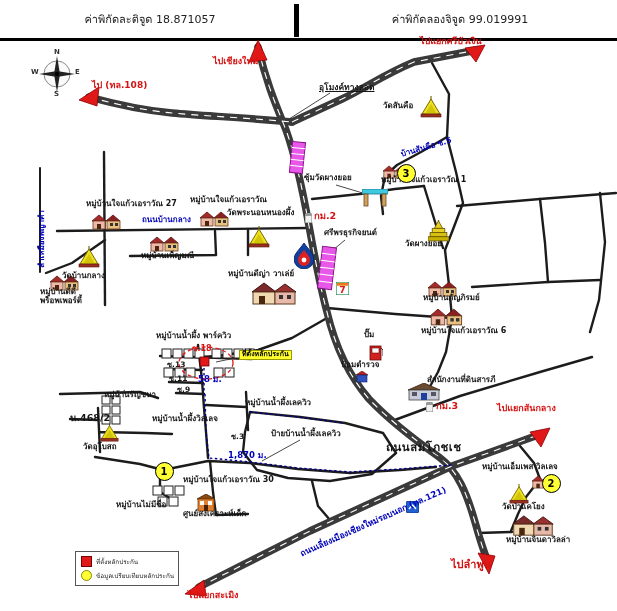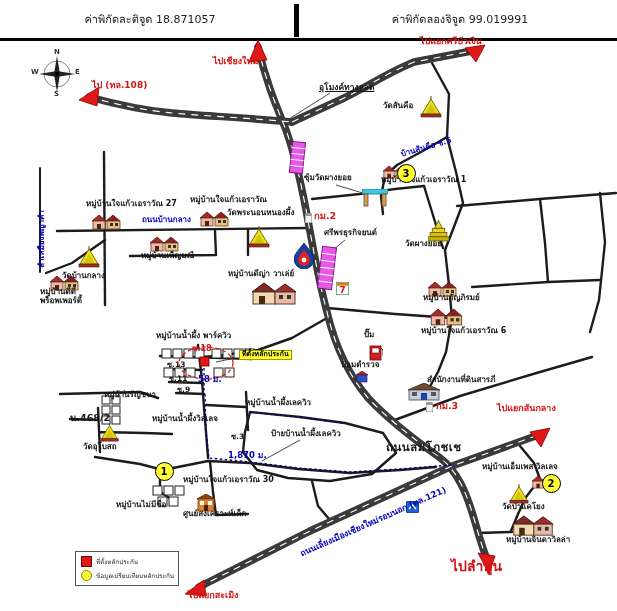--- a/index.html
+++ b/index.html
@@ -282,21 +282,21 @@
   <div class="cletter" style="left:54px;top:48px;">N</div>
   <div class="cletter" style="left:54px;top:90px;">S</div>
   <div class="cletter" style="left:75px;top:68px;">E</div>
   <div class="cletter" style="left:31px;top:68px;">W</div>
 
   <div id="label-layer">
       <div class="lbl red" style="left: 213px; top: 57px; font-size: 9px;">ไปเชียงใหม่</div>
       <div class="lbl red" style="left: 420px; top: 37px; font-size: 9px;">ไปแยกศรีบัวเงิน</div>
       <div class="lbl red" style="left: 92px; top: 81px; font-size: 9px;">ไป (ทล.108)</div>
       <div class="lbl red" style="left: 497px; top: 404px; font-size: 9px;">ไปแยกสันกลาง</div>
-      <div class="lbl red" style="left: 451px; top: 559px; font-size: 14px;">ไปลำพูน</div>
+      <div class="lbl red" style="left: 451px; top: 559px; font-size: 11px;">ไปลำพูน</div>
       <div class="lbl red" style="left: 188px; top: 591px; font-size: 9px;">ไปแยกสะเมิง</div>
       <div class="lbl blue" style="left: 142px; top: 216px;">ถนนบ้านกลาง</div>
       <div class="lbl blue" style="left: 400px; top: 151px; transform: rotate(-16deg); transform-origin: 0px 0px;">บ้านสันคือ ซ.5</div>
       <div class="lbl blue" style="left: 299px; top: 550px; font-size: 8.5px; transform: rotate(-24deg); transform-origin: 0px 0px;">ถนนเลี่ยงเมืองเชียงใหม่รอบนอก (ทล.121)</div>
       <div class="lbl blue" style="left: 38px; top: 268px; transform: rotate(-90deg); transform-origin: 0px 0px;">ลำเหมืองพญาคำ</div>
       <div class="lbl red" style="left: 314px; top: 211px; font-size: 9.5px;">กม.2</div>
       <div class="lbl red" style="left: 436px; top: 401px; font-size: 9.5px;">กม.3</div>
       <div class="lbl red" style="left: 192px; top: 345px; font-size: 8px;">ซ.18</div>
       <div class="lbl blue" style="left: 198px; top: 375px; font-size: 8.5px;">58 ม.</div>
       <div class="lbl blue" style="left: 228px; top: 451px; font-size: 8.5px;">1,870 ม.</div>

